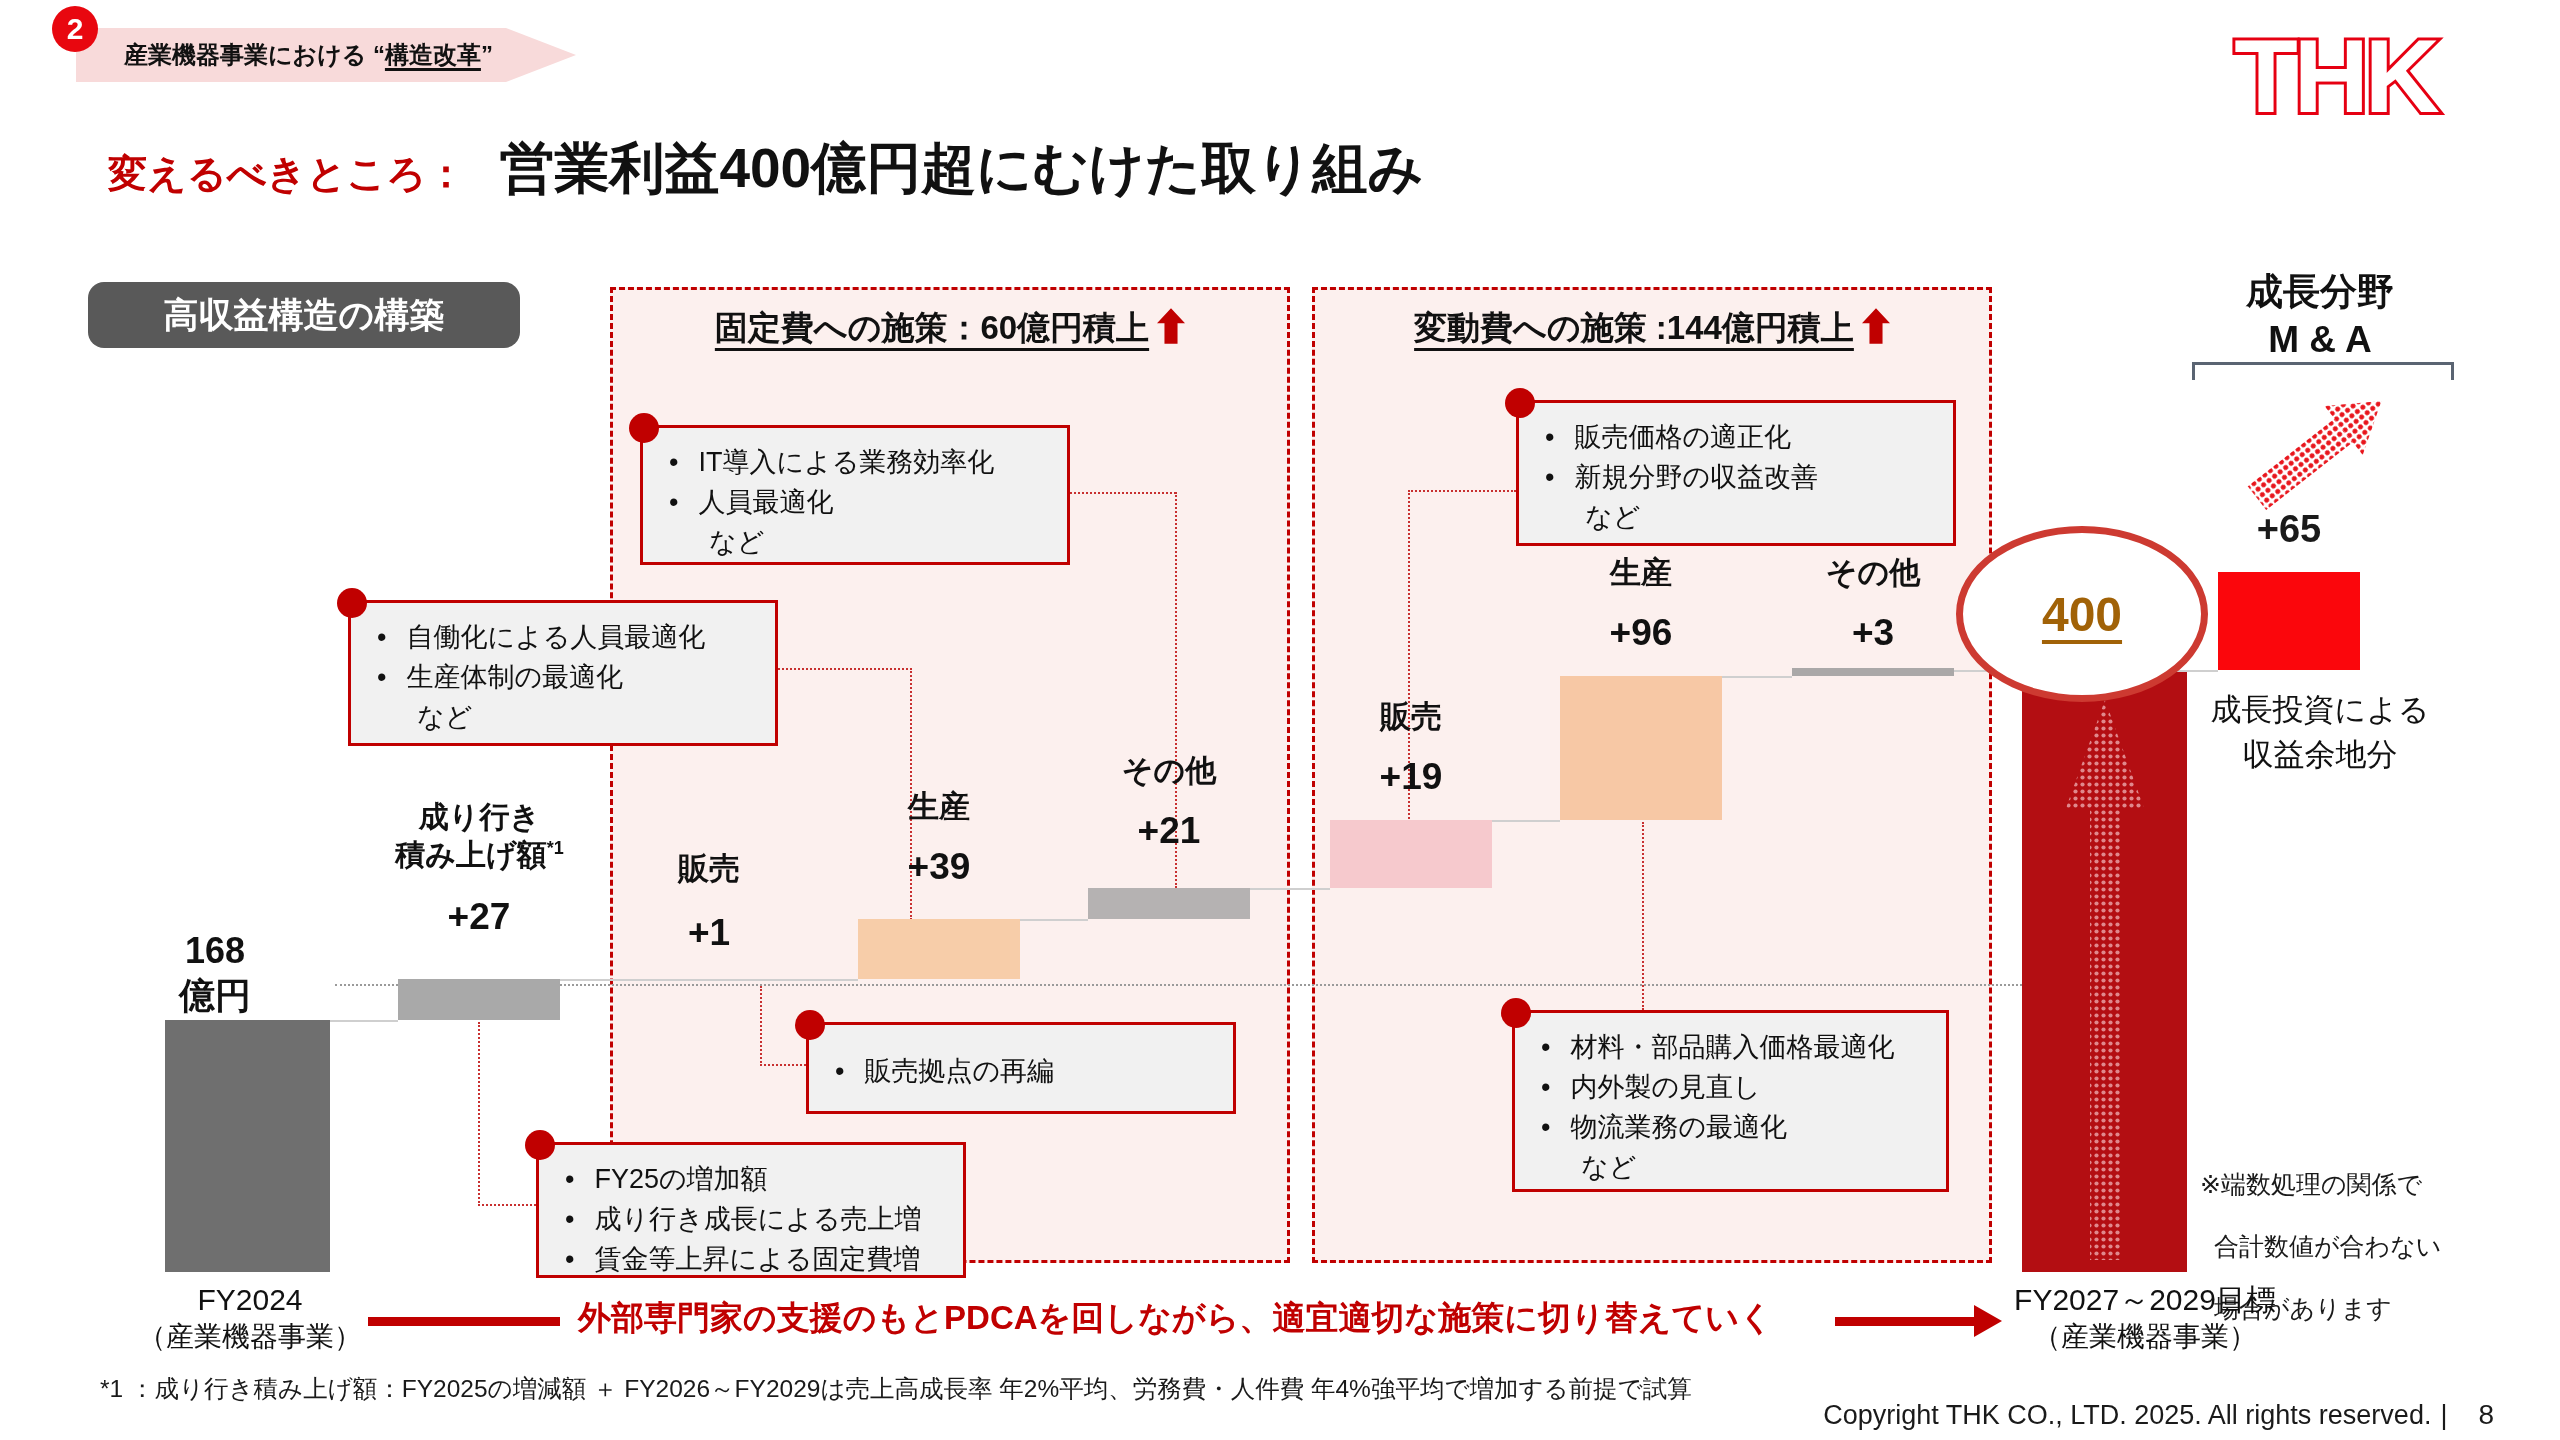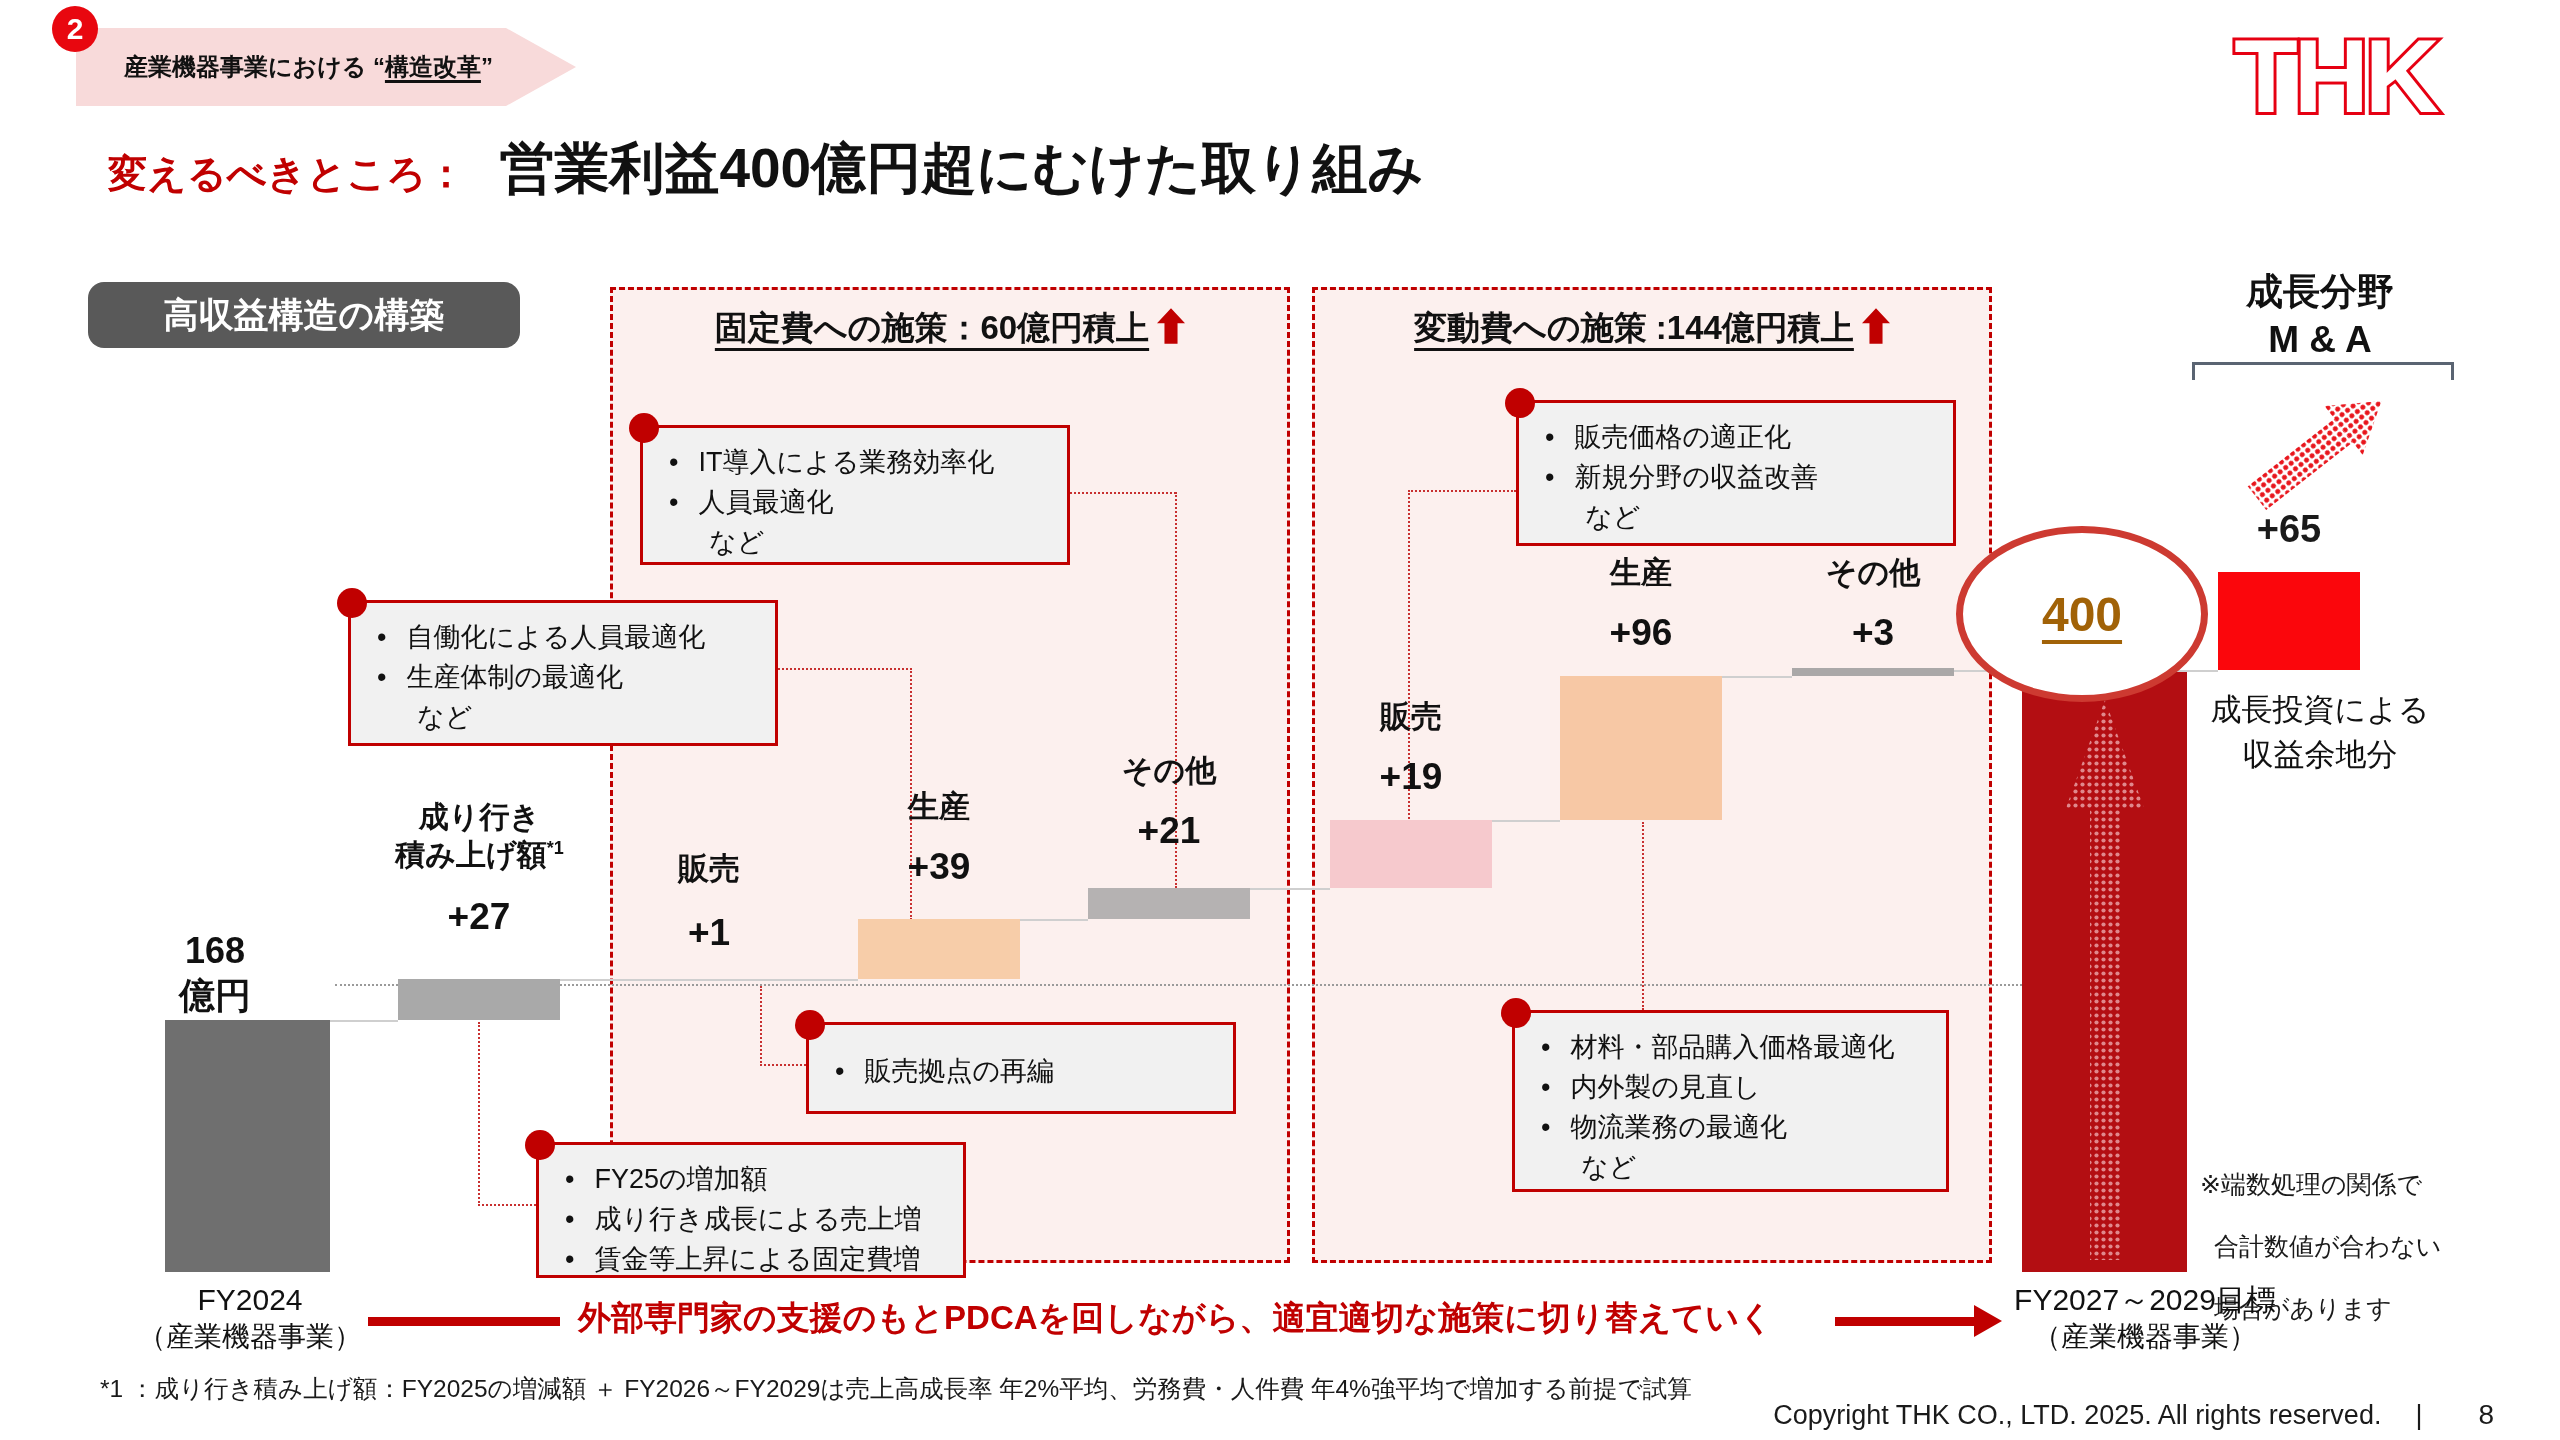--- a/index.html
+++ b/index.html
@@ -3,21 +3,21 @@
 <meta charset="utf-8">
 <style>
   html,body{margin:0;padding:0;}
   body{width:2560px;height:1440px;position:relative;background:#ffffff;overflow:hidden;
        font-family:"Liberation Sans","DejaVu Sans",sans-serif;color:#1a1a1a;}
   #slide{position:absolute;inset:0;}
   .abs{position:absolute;}
   
   .badge{left:52px;top:6px;width:46px;height:46px;border-radius:50%;background:#e8070f;color:#fff;
          font-size:30px;font-weight:800;display:flex;align-items:center;justify-content:center;z-index:8;}
-  .banner{left:76px;top:28px;width:500px;height:78px;background:#f8dada;
+  .banner{left:76px;top:28px;width:500px;height:54px;background:#f8dada;
           clip-path:polygon(0 0,86% 0,100% 50%,86% 100%,0 100%);
           display:flex;align-items:center;padding-left:48px;box-sizing:border-box;
           font-size:24px;font-weight:800;color:#111;}
   .banner .ul{text-decoration:underline;text-underline-offset:5px;text-decoration-thickness:2.5px;}
   .titlerow{left:108px;top:132px;display:flex;align-items:baseline;gap:34px;white-space:nowrap;}
   .title-pre{font-size:39px;font-weight:800;color:#c00000;}
   .title-main{font-size:55px;font-weight:800;color:#111;}
   
   .tag{left:88px;top:282px;width:432px;height:66px;background:#595959;border-radius:16px;color:#fff;
        font-size:35px;font-weight:800;display:flex;align-items:center;justify-content:center;z-index:4;}
@@ -55,21 +55,21 @@
   .rnote{left:2200px;top:1168px;width:300px;font-size:25px;line-height:1.35;color:#1a1a1a;z-index:3;}
   .rnote .ind{padding-left:14px;margin-top:28px;}
   
   .axlabel{text-align:center;z-index:3;color:#111;line-height:1.3;}
   .axlabel .l1{font-size:30px;}
   .axlabel .l2{font-size:28px;}
   .redseg{background:#c00000;z-index:3;}
   .pdca{left:578px;top:1296px;width:1260px;font-size:33px;font-weight:800;color:#c00000;white-space:nowrap;z-index:3;}
   .arrhead{left:1974px;top:1305px;width:0;height:0;border-left:28px solid #c00000;border-top:16px solid transparent;border-bottom:16px solid transparent;z-index:3;}
   .footnote{left:100px;top:1372px;font-size:24.5px;color:#1a1a1a;white-space:nowrap;z-index:3;}
-  .copy{right:66px;top:1399px;display:flex;align-items:baseline;gap:34px;font-size:27px;color:#1a1a1a;z-index:3;}
+  .copy{right:66px;top:1399px;display:flex;align-items:baseline;gap:9px;font-size:27px;color:#1a1a1a;z-index:3;}
   .copy .pg{font-size:28px;padding-left:22px;}
   sup{font-size:0.6em;}
 </style>
 </head>
 <body>
 
 <div id="slide">
 
   <div class="abs badge">2</div>
   <div class="abs banner">

